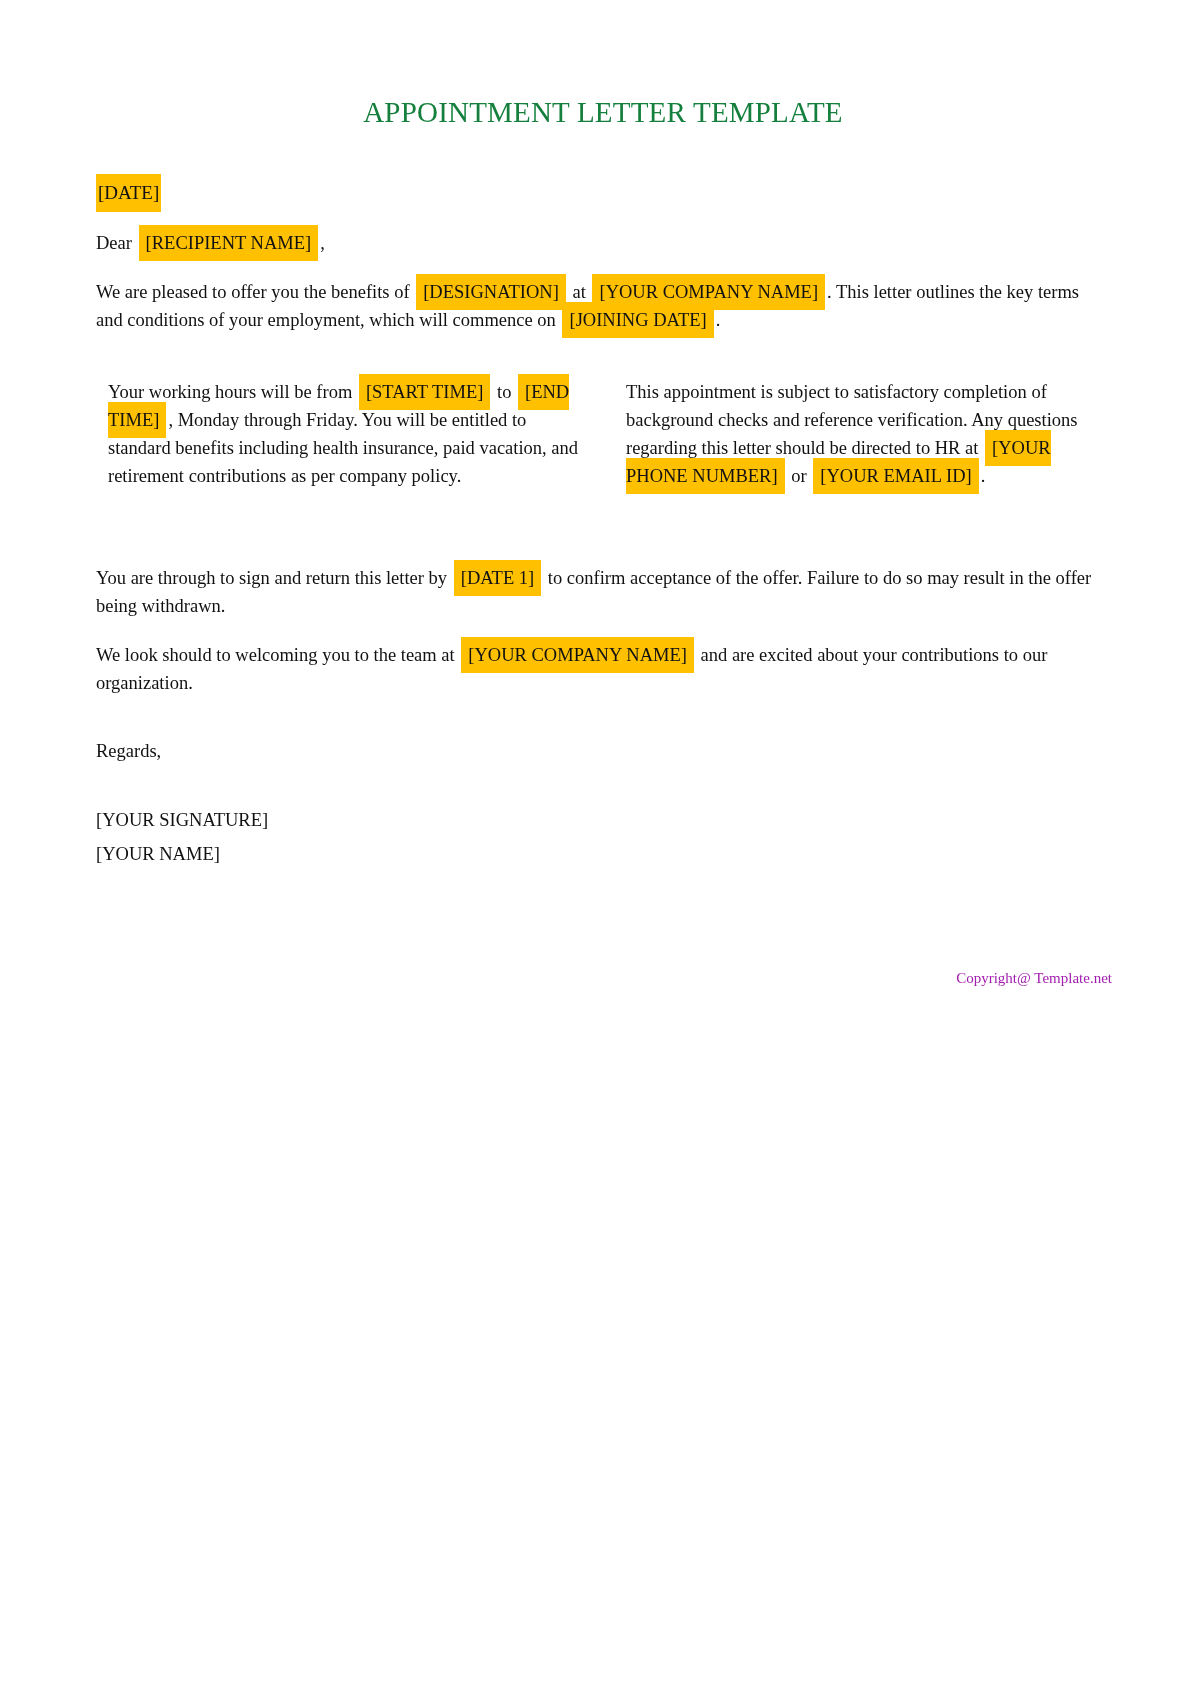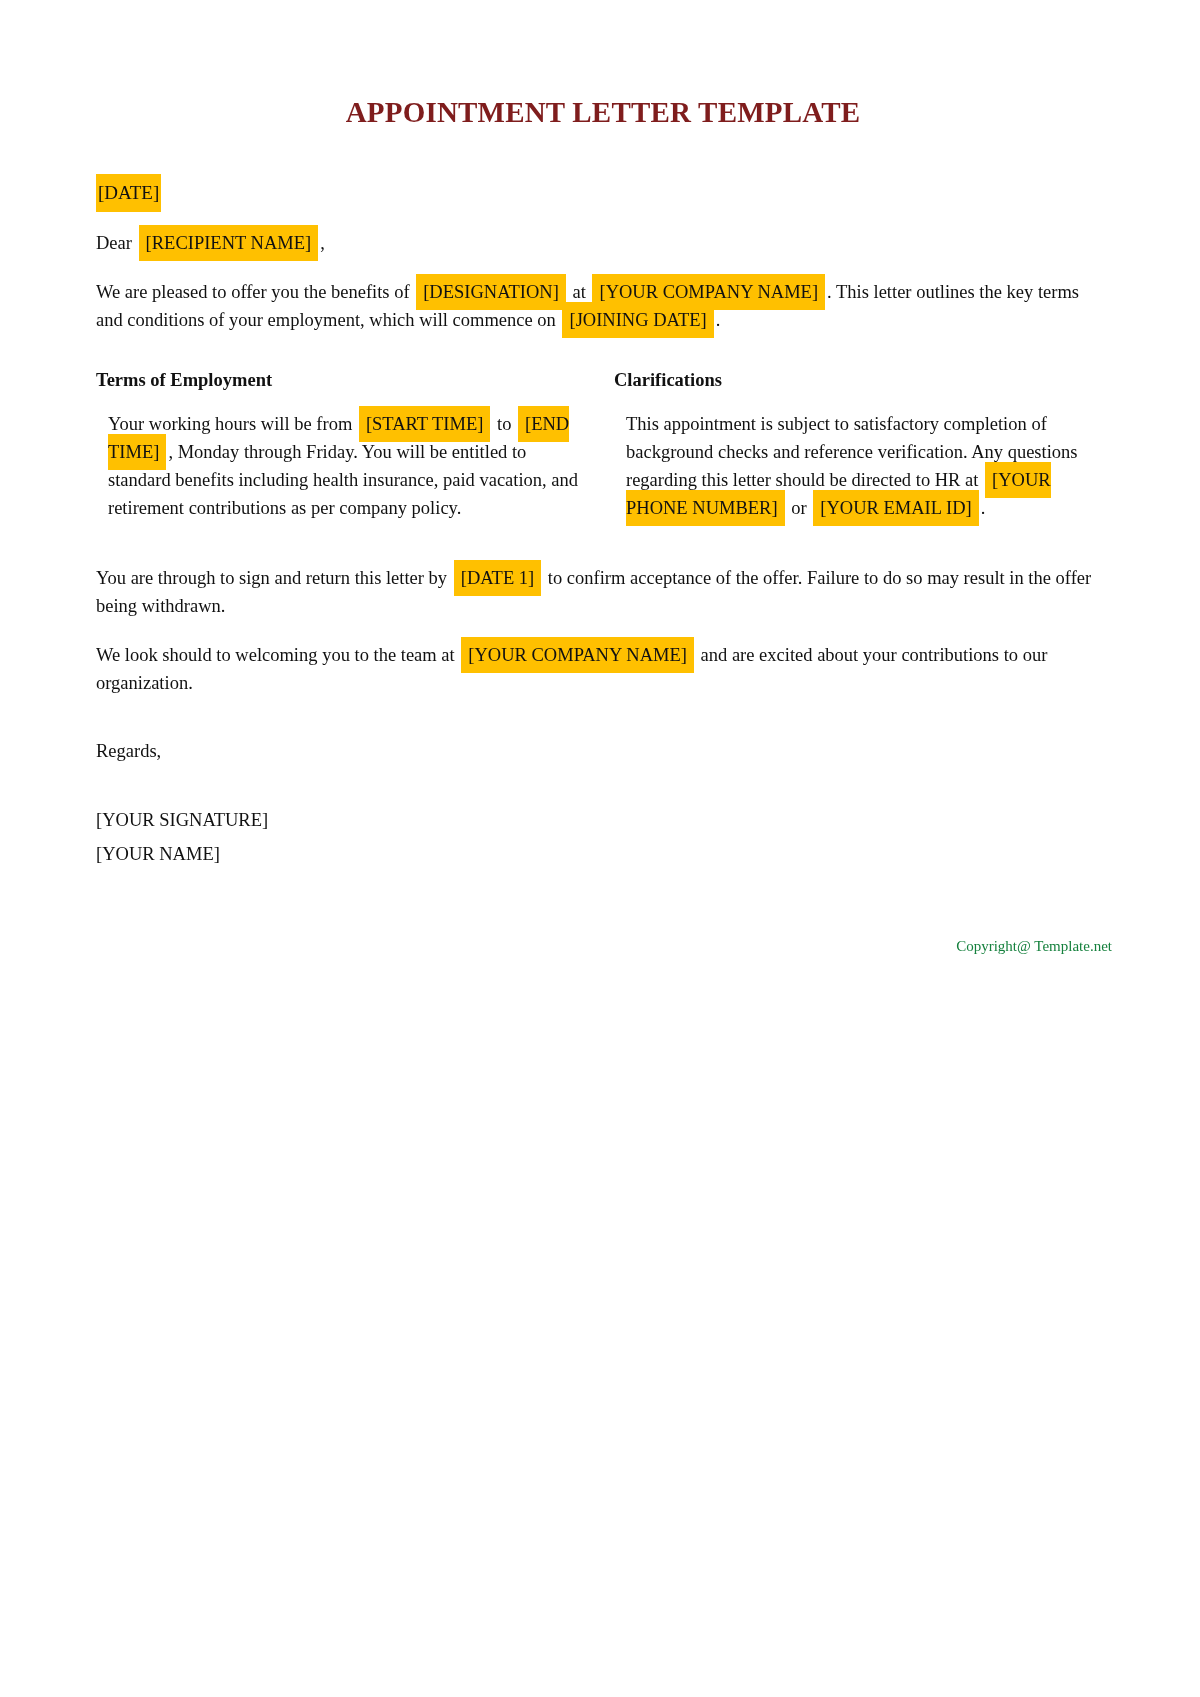--- a/index.html
+++ b/index.html
@@ -1,37 +1,37 @@
 <!DOCTYPE html>
 <html><head>
 <meta charset="utf-8">
 <style>
   html, body { margin: 0; padding: 0; background: #ffffff; }
   body { width: 1200px; height: 1697px; position: relative; overflow: hidden;
          font-family: "Liberation Serif", "DejaVu Serif", serif; color: #111; }
   .page { position: absolute; left: 96px; top: 0; width: 1014px; }
   .title { position: absolute; left: 0; top: 96px; width: 1014px; text-align: center;
-           font-weight: bold; font-size: 29px; letter-spacing: 0.2px; color: #7f1d1d; }
+           font-weight: normal; font-size: 29px; letter-spacing: 0.2px; color: #15803d; }
   .hl { background: #FFC000; padding: 8px 7px; margin: 0 2px; }
   .block-hl { display: inline-block; padding: 5px 2px; font-size: 19px; margin: 0; }
   .p { position: absolute; left: 0; font-size: 18.5px; line-height: 28px; }
   .date { top: 174px; }
   .greeting { top: 229px; }
   .intro { top: 278px; width: 1014px; }
   .col { position: absolute; top: 366px; width: 500px; font-size: 18.5px; line-height: 28px; }
   .col-left { left: 0; }
   .col-right { left: 518px; width: 500px; }
   .col h3 { margin: 0 0 16px 0; font-size: 18.5px; font-weight: bold; line-height: 28px; }
   .col p { margin: 12px; }
   .sign-req { top: 564px; width: 1014px; }
   .welcome { top: 641px; width: 1014px; }
   .regards { top: 737px; }
   .signature { top: 806px; }
   .yourname { top: 840px; }
-  .copyright { position: absolute; right: -2px; top: 938px; font-size: 15px; color: #15803d; }
+  .copyright { position: absolute; right: -2px; top: 970px; font-size: 15px; color: #a21caf; }
 </style>
 </head>
 <body>
 
 <div class="page">
 
   <div class="title">APPOINTMENT LETTER TEMPLATE</div>
 
   <div class="p date">
     <span class="hl block-hl">[DATE]</span>
@@ -44,31 +44,29 @@
 
   <div class="p intro">
     <span>We are pleased to offer you the benefits of</span>
     <span class="hl">[DESIGNATION]</span>
     <span>at</span>
     <span class="hl">[YOUR COMPANY NAME]</span><span>. This letter outlines the key terms and conditions of your employment, which will commence on</span>
     <span class="hl">[JOINING DATE]</span><span>.</span>
   </div>
 
   <div class="col col-left">
-    <h3>Terms of Employment</h3>
     <p>
       <span>Your working hours will be from</span>
       <span class="hl">[START TIME]</span>
       <span>to</span>
       <span class="hl">[END TIME]</span><span>, Monday through Friday. You will be entitled to standard benefits including health insurance, paid vacation, and retirement contributions as per company policy.</span>
     </p>
   </div>
 
   <div class="col col-right">
-    <h3>Clarifications</h3>
     <p>
       <span>This appointment is subject to satisfactory completion of background checks and reference verification. Any questions regarding this letter should be directed to HR at</span>
       <span class="hl">[YOUR PHONE NUMBER]</span>
       <span>or</span>
       <span class="hl">[YOUR EMAIL ID]</span><span>.</span>
     </p>
   </div>
 
   <div class="p sign-req">
     <span>You are through to sign and return this letter by</span>

